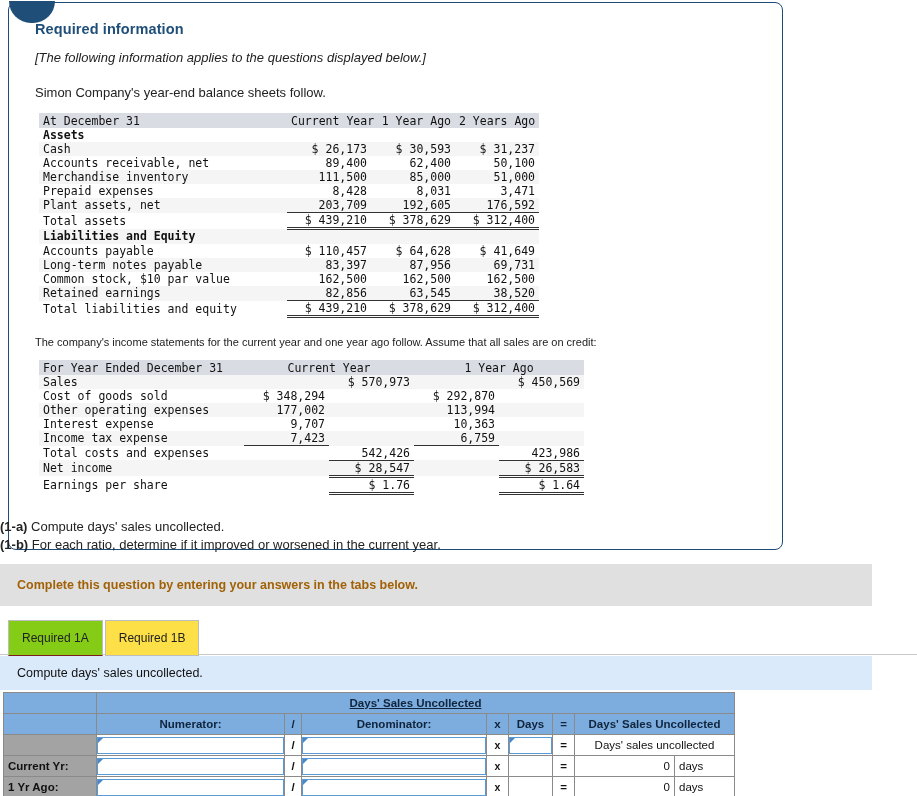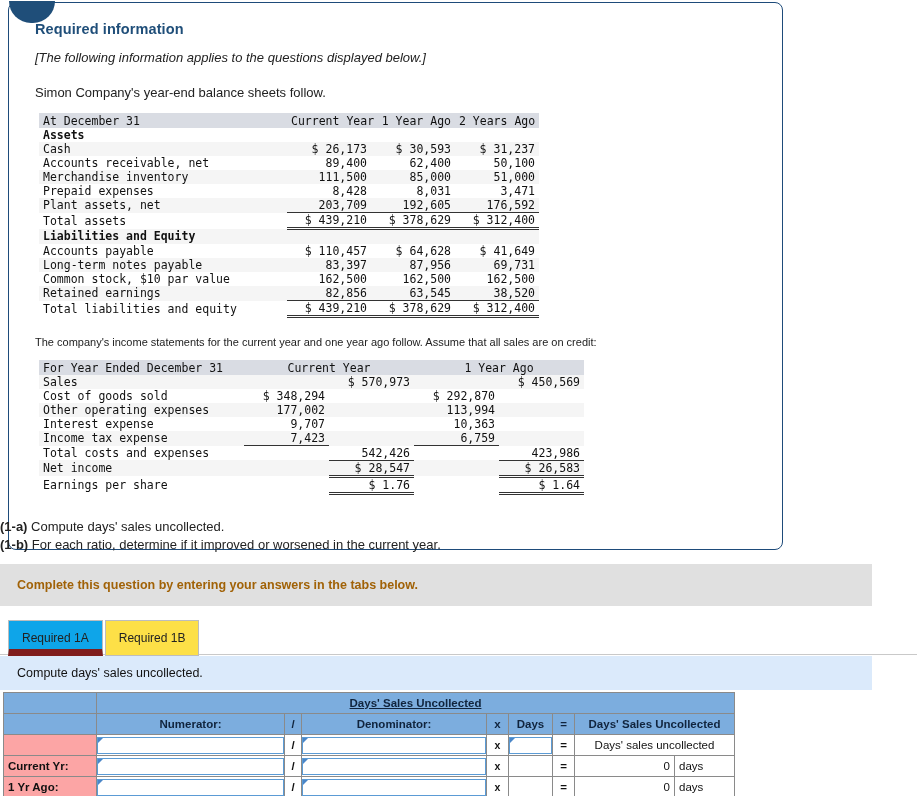--- a/index.html
+++ b/index.html
@@ -83,21 +83,21 @@
   
   #tabs{position:absolute;left:8px;top:619px;height:37px;display:flex;align-items:flex-end;}
   .tab{
     box-sizing:border-box;
     height:36px;line-height:34px;
     padding:0 13px;font-size:12px;color:#222;
     border:1px solid #bdbdbd;
     background:#fde047;
     position:relative;
   }
-  .tab.active{background:#0ea5e9;border-bottom:7px solid #7f1d1d;}
+  .tab.active{background:#84cc16;border-bottom:1px solid #7f1d1d;}
   .tab+.tab{margin-left:2px;}
   #tab-underline{position:absolute;left:0px;top:654px;width:917px;height:1px;background:#c9c9c9;}
 
   
   #blue-band{
     position:absolute;left:0px;top:656px;width:872px;height:34px;
     background:#dbeafb;display:flex;align-items:center;
   }
   #blue-band span{font-size:12.5px;color:#111;padding-left:17px;}
 
@@ -113,21 +113,21 @@
     height:19px;
     padding:4px 3px;
     box-sizing:border-box;
     white-space:nowrap;
     color:#111;
   }
   #ans .bluehdr{background:#7cadde;font-weight:bold;text-align:center;color:#10243d;}
   #ans .blueblank{background:#7cadde;}
   #ans .title-cell{background:#7cadde;text-align:center;font-weight:bold;color:#10243d;}
   #ans .title-cell u{text-decoration:underline;}
-  #ans .rowlbl{background:#fca5a5;font-weight:bold;text-align:left;padding-left:4px;}
+  #ans .rowlbl{background:#a3a3a3;font-weight:bold;text-align:left;padding-left:4px;}
   #ans .op{background:#ffffff;text-align:center;font-weight:bold;}
   #ans .opsm{background:#ffffff;text-align:center;font-weight:bold;font-size:10.5px;}
   #ans .res{background:#ffffff;text-align:right;padding-right:4px;}
   #ans .unit{background:#ffffff;text-align:left;padding-left:4px;}
   #ans .restext{background:#ffffff;text-align:center;}
   #ans td.inputcell{padding:0;background:#ffffff;}
   .inputbox{
     width:100%;height:17px;box-sizing:border-box;
     border:1px solid #5b9bd5;background:#ffffff;position:relative;
   }

